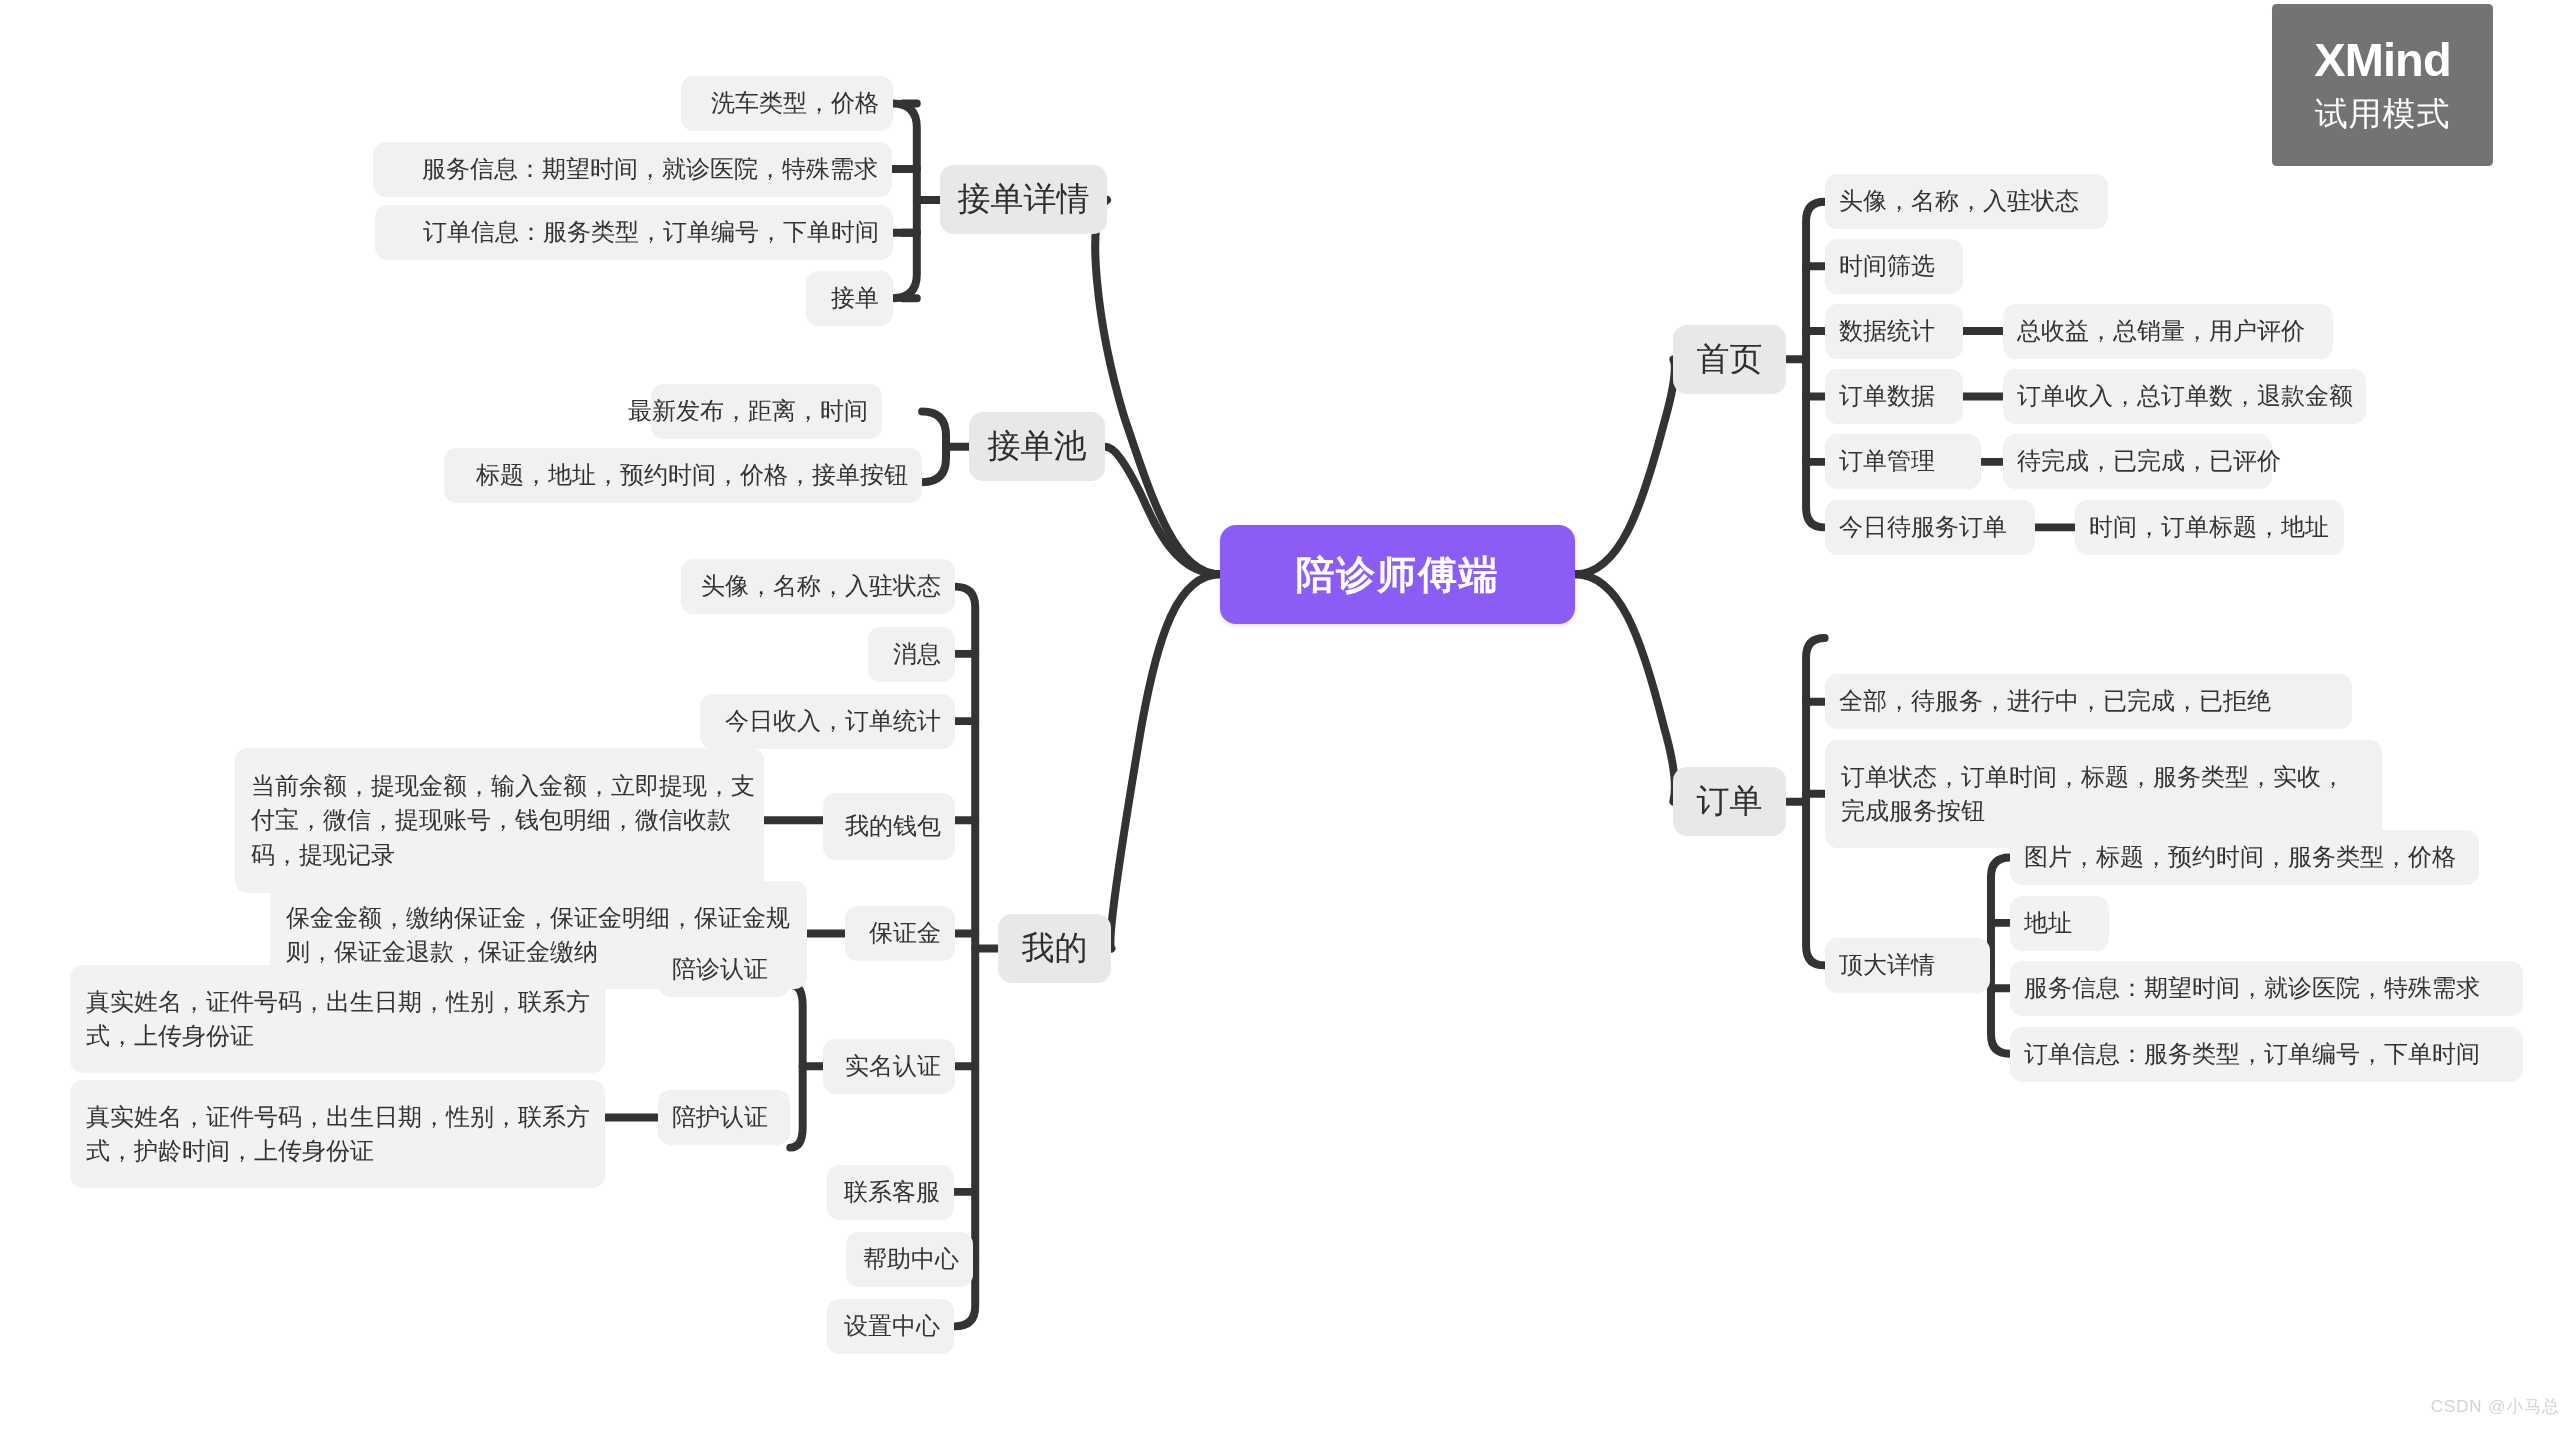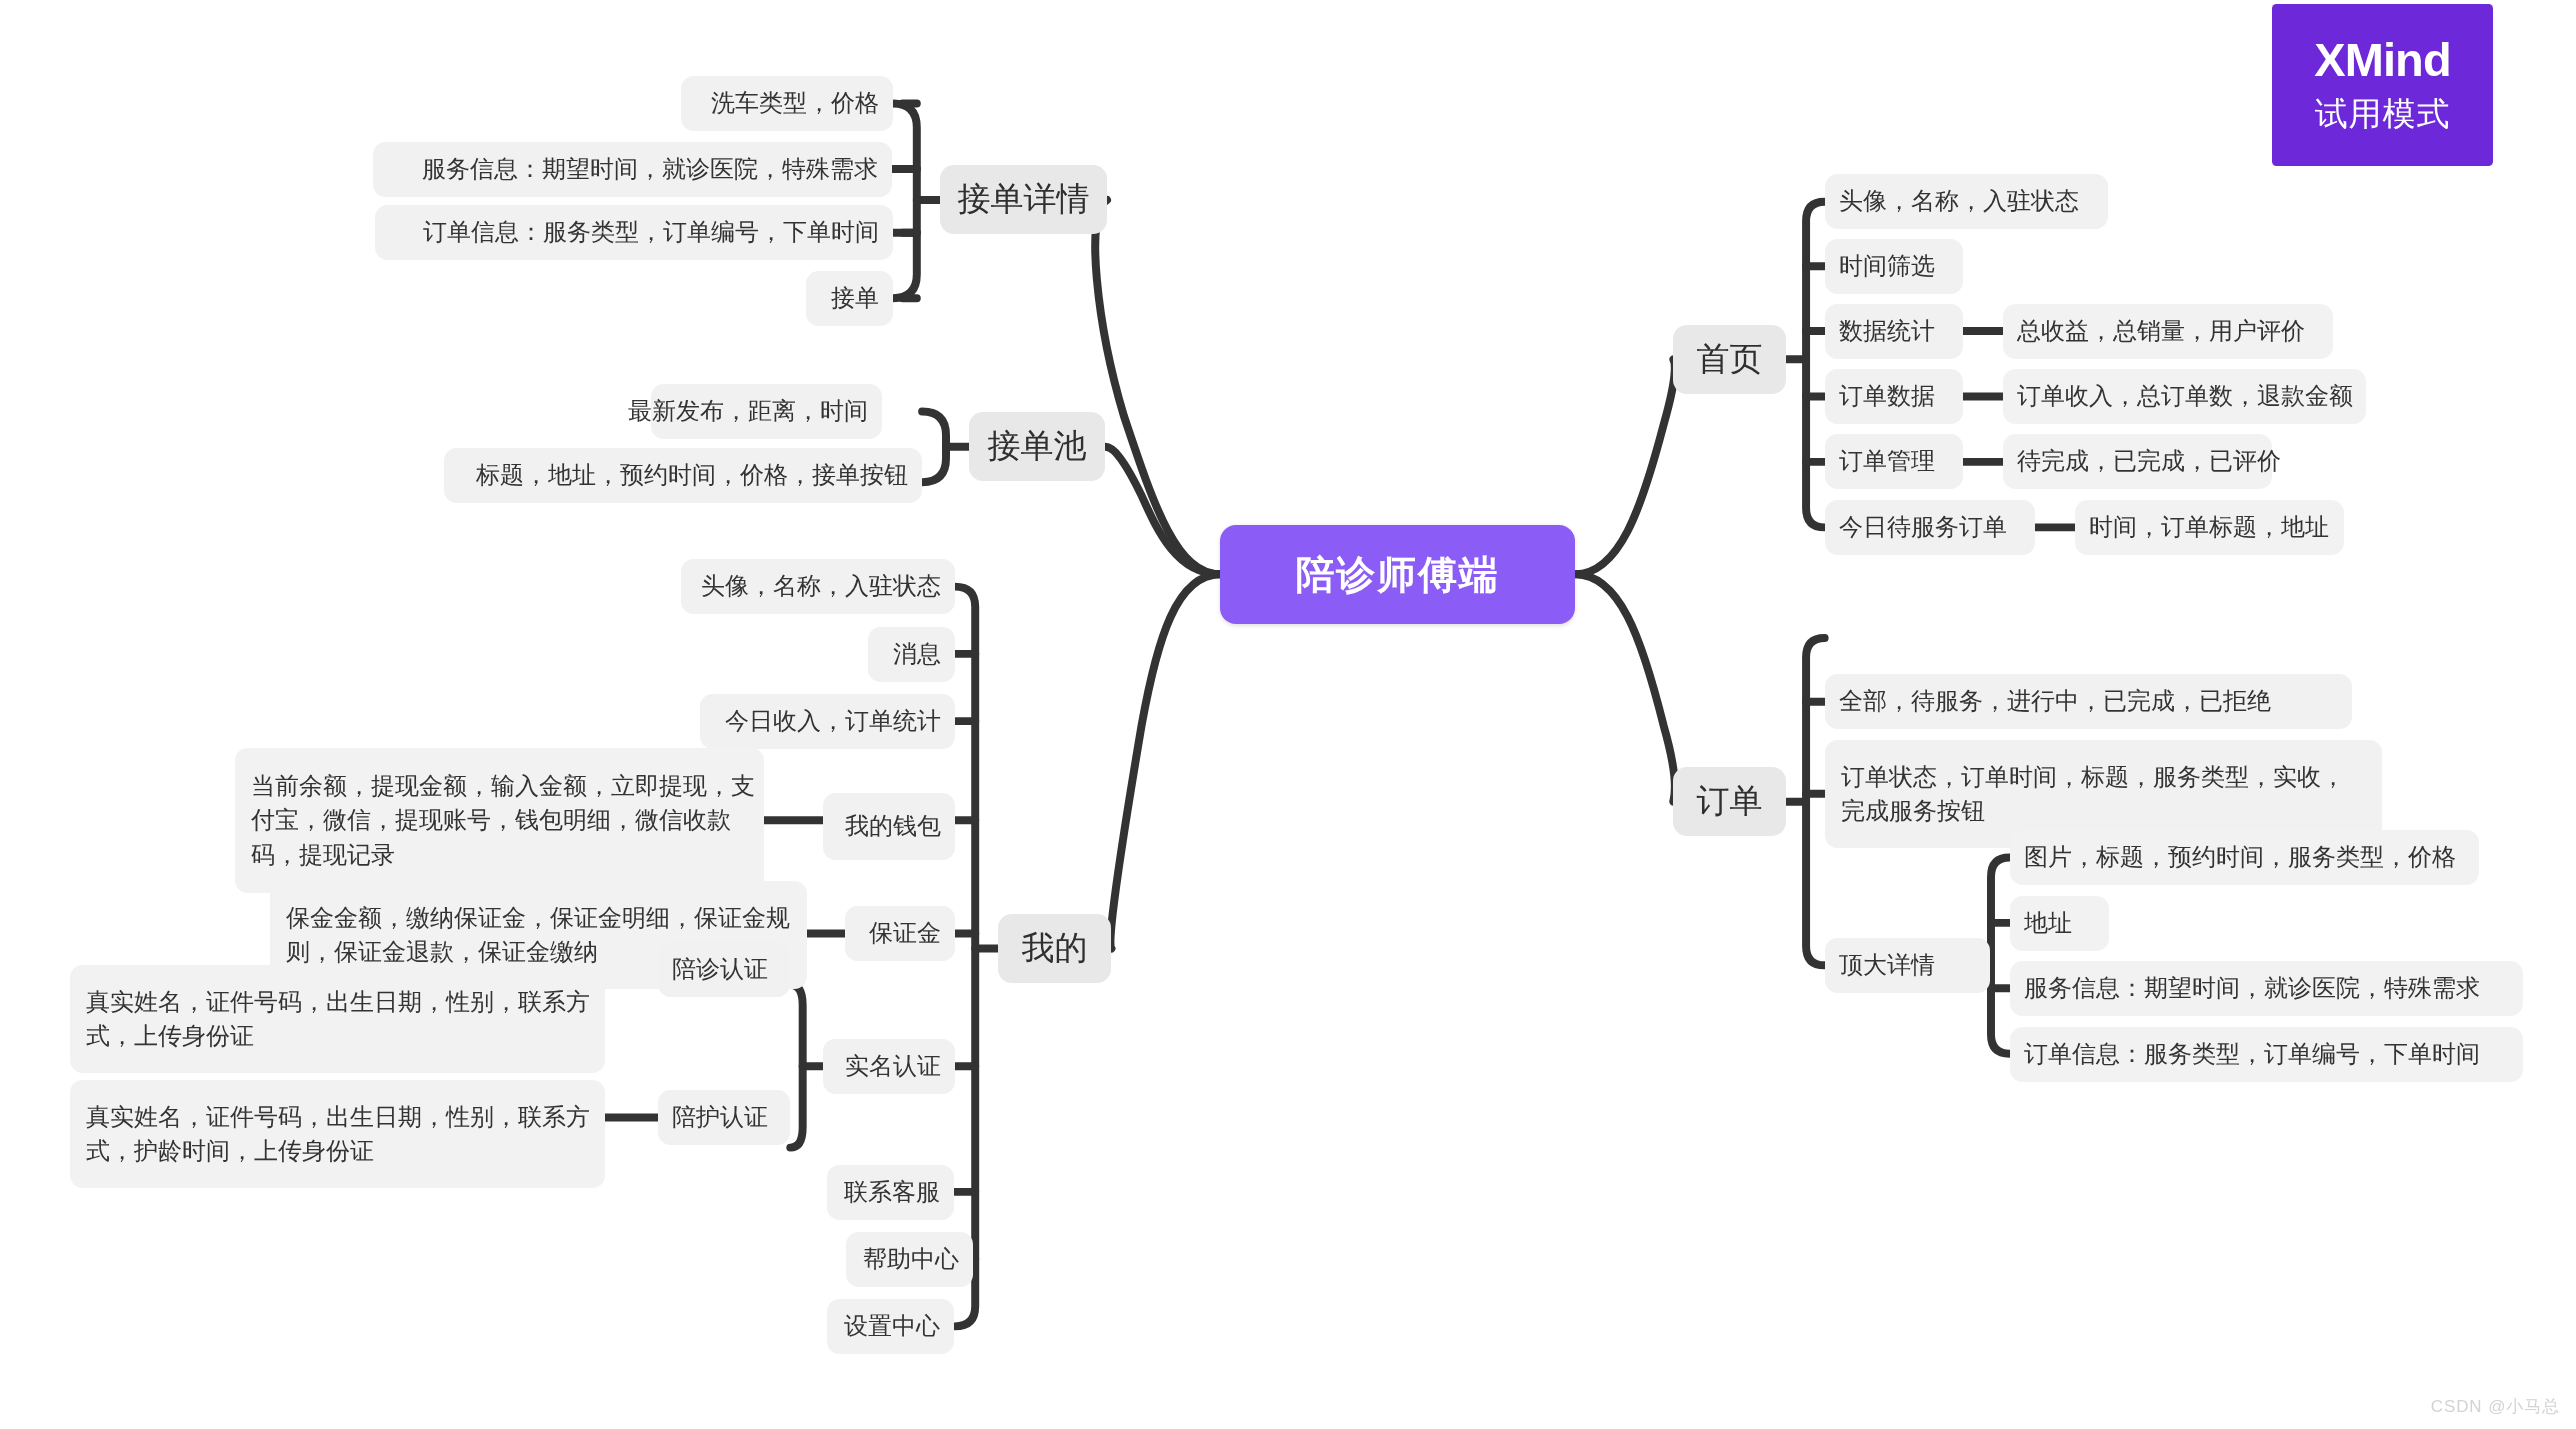--- a/index.html
+++ b/index.html
@@ -74,21 +74,21 @@
   .node.multiline { align-items: center; }
   .node.multiline .pad { padding: 12.4px 16px; }
 
   
   #xmind-badge {
     position: absolute;
     left: 2272px;
     top: 4.4px;
     width: 221px;
     height: 162px;
-    background: #6d28d9;
+    background: #737373;
     border-radius: 4.4px;
     display: flex;
     flex-direction: column;
     align-items: center;
     justify-content: center;
     color: #ffffff;
   }
   #xmind-badge .wm-title {
     font-size: 47px;
     font-weight: bold;
@@ -280,21 +280,21 @@
   </div>
   <div class="node leaf align-left" style="left:2003px; top:304px; width:330px; height:55px;">
     <span class="pad">总收益，总销量，用户评价</span>
   </div>
   <div class="node sub align-left" style="left:1825px; top:369px; width:138px; height:55px;">
     <span class="pad">订单数据</span>
   </div>
   <div class="node leaf align-left" style="left:2003px; top:369px; width:363px; height:55px;">
     <span class="pad">订单收入，总订单数，退款金额</span>
   </div>
-  <div class="node sub align-left" style="left:1825px; top:434px; width:138px; height:55px;">
+  <div class="node sub align-left" style="left:1825px; top:434px; width:156px; height:55px;">
     <span class="pad">订单管理</span>
   </div>
   <div class="node leaf align-left" style="left:2003px; top:434px; width:269px; height:55px;">
     <span class="pad">待完成，已完成，已评价</span>
   </div>
   <div class="node sub align-left" style="left:1825px; top:500px; width:210px; height:55px;">
     <span class="pad">今日待服务订单</span>
   </div>
   <div class="node leaf align-left" style="left:2075px; top:500px; width:269px; height:55px;">
     <span class="pad">时间，订单标题，地址</span>

